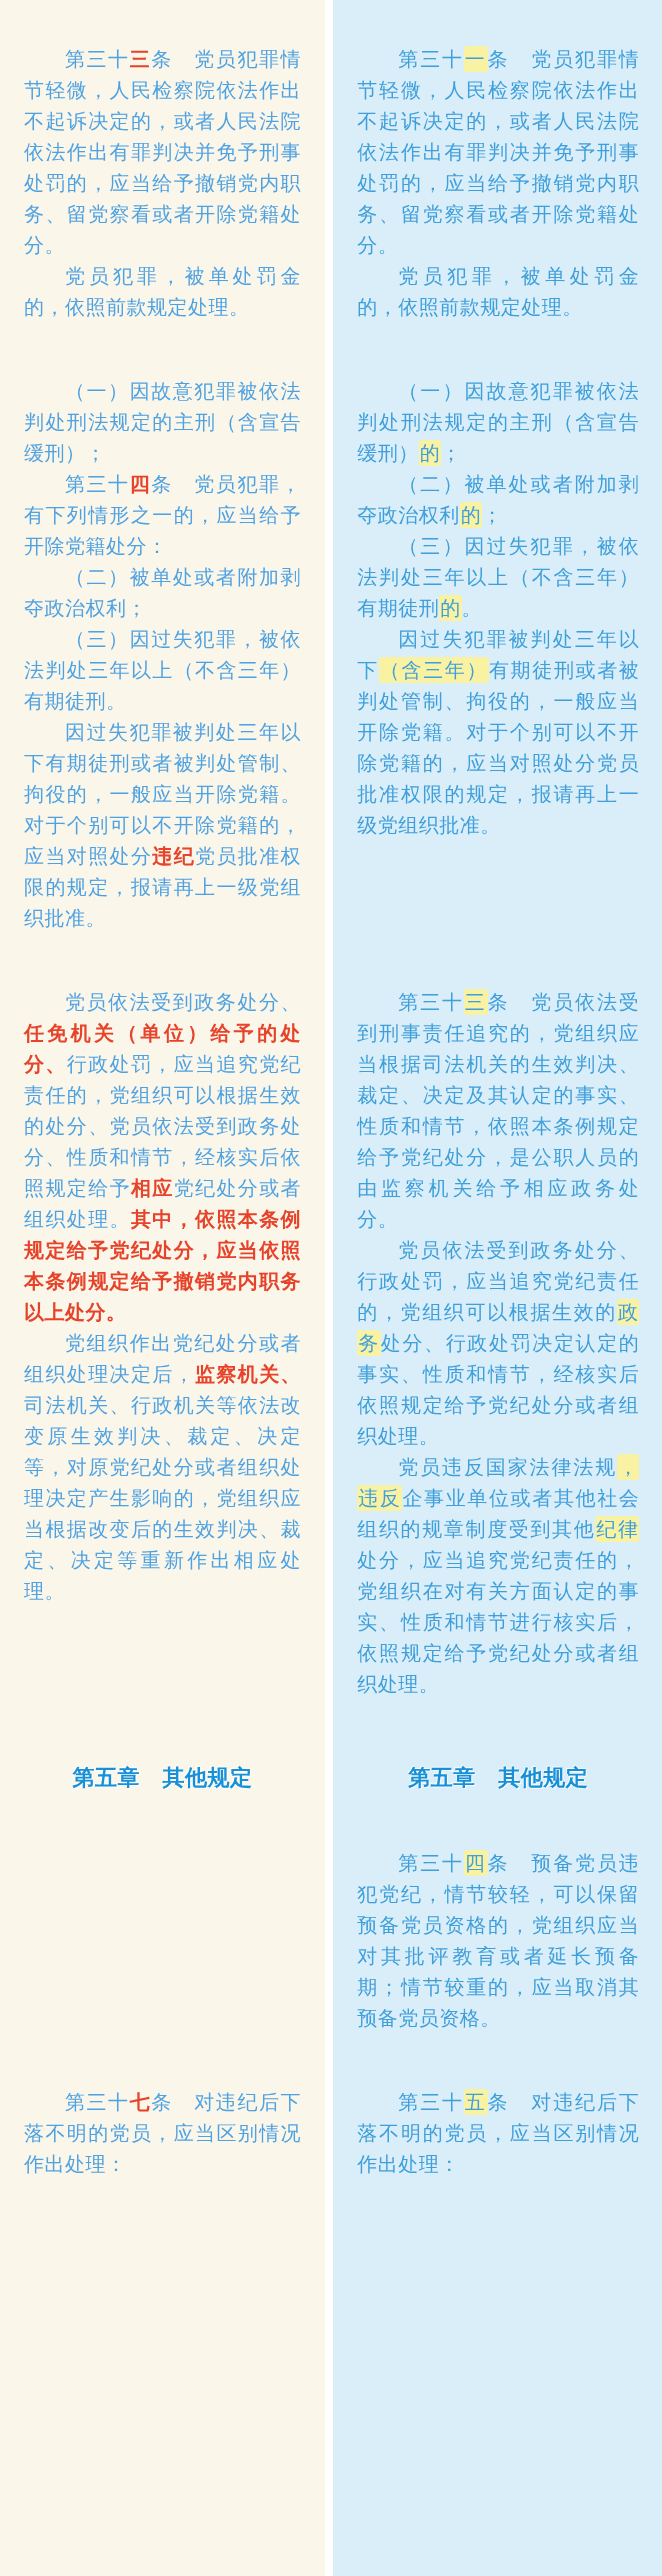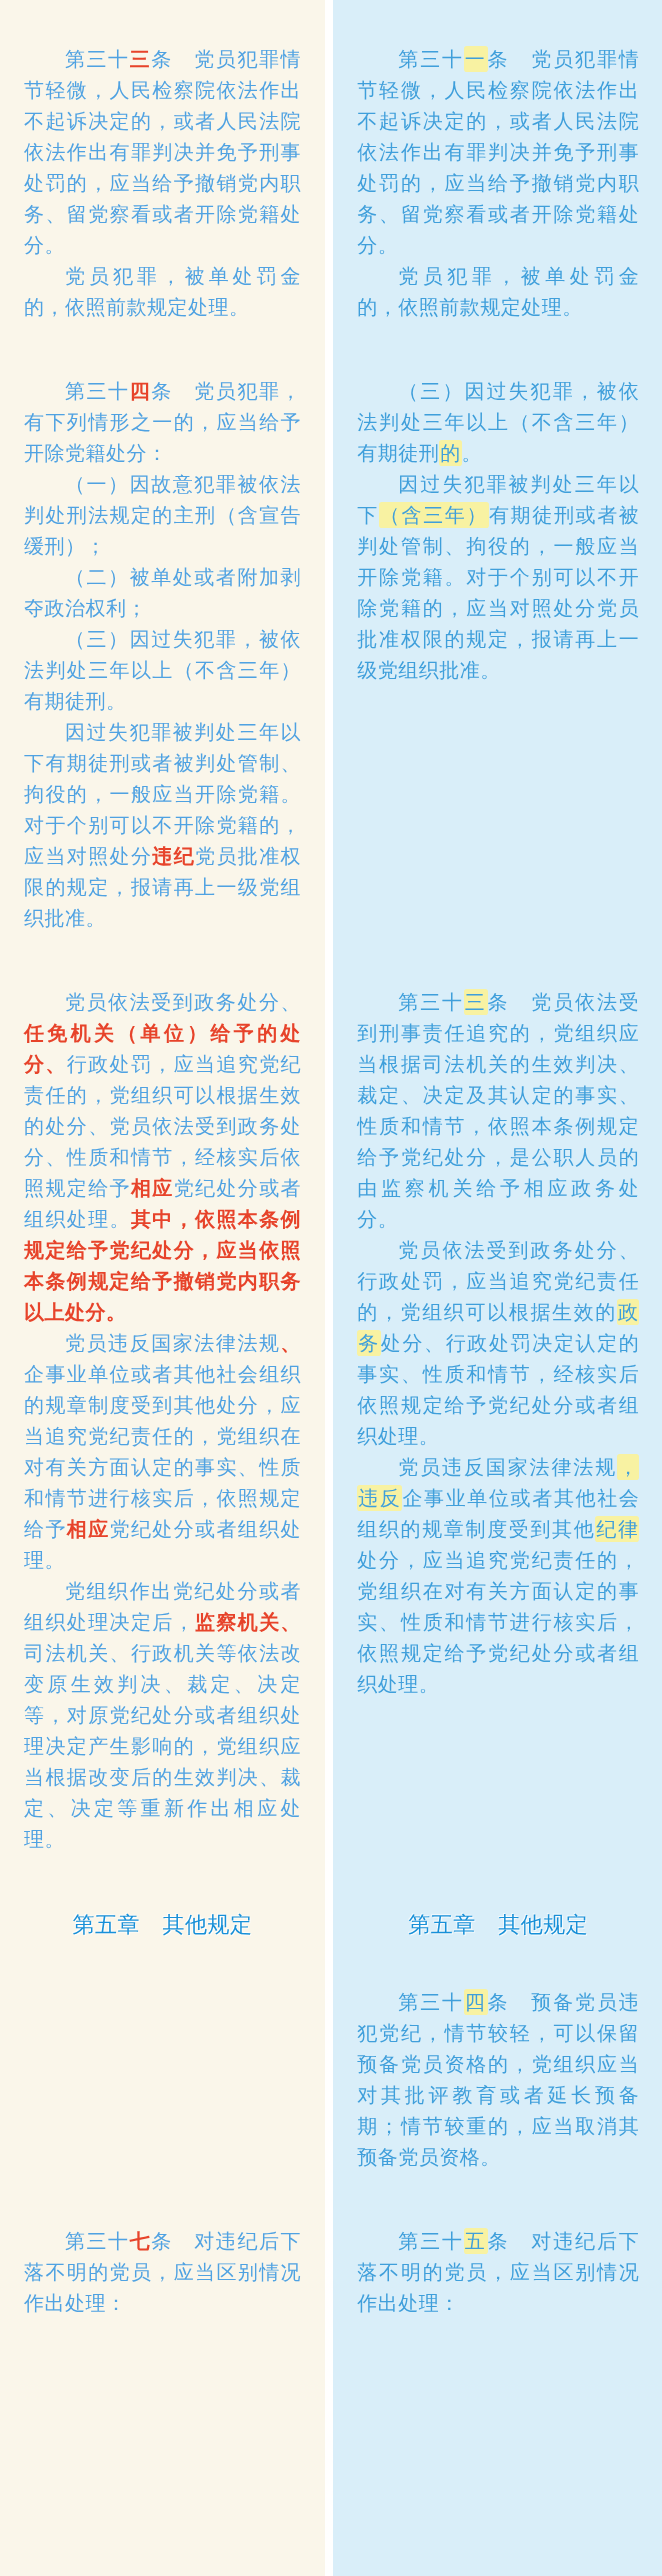--- a/index.html
+++ b/index.html
@@ -35,24 +35,24 @@
   }
   .seg-red{color:var(--red-accent,#e7432a);font-weight:bold;}
   .seg-hl{
     background:var(--highlight,#f8f2a2);
     border-radius:2.8px;
     padding:0.9px 0.9px;
     box-decoration-break:clone;
     -webkit-box-decoration-break:clone;
   }
   .chapter-title{
-    margin:0;
+    margin:8px;
     font-size:22px;
     line-height:33px;
-    font-weight:normal;
+    font-weight:bold;
     text-align:center;
     text-indent:0;
     color:var(--chapter-heading,#1890d8);
     text-shadow:0.9px 0.9px 0.9px rgba(255,255,255,0.9),-0.9px -0.9px 0.9px rgba(255,255,255,0.9);
   }
 </style>
 </head>
 <body>
 
 <div class="page" style="--left-bg: #faf6ea; --right-bg: #d9eef9; --gutter: #ffffff; --left-text: #4fa2e2; --right-text: #3f9fdb; --red-accent: #e7432a; --highlight: #f8f2a2; --chapter-heading: #1890d8;">
@@ -62,34 +62,35 @@
       <div class="cell col-left">
         <p class="para"><span>第三十</span><span class="seg-red">三</span><span>条　党员犯罪情节轻微，人民检察院依法作出不起诉决定的，或者人民法院依法作出有罪判决并免予刑事处罚的，应当给予撤销党内职务、留党察看或者开除党籍处分。</span></p>
         <p class="para"><span>党员犯罪，被单处罚金的，依照前款规定处理。</span></p>
       </div>
       <div style="grid-column: 2;"></div>
       <div class="cell col-right">
         <p class="para"><span>第三十</span><span class="seg-hl">一</span><span>条　党员犯罪情节轻微，人民检察院依法作出不起诉决定的，或者人民法院依法作出有罪判决并免予刑事处罚的，应当给予撤销党内职务、留党察看或者开除党籍处分。</span></p>
         <p class="para"><span>党员犯罪，被单处罚金的，依照前款规定处理。</span></p>
       </div>
       <div class="cell col-left">
+        <p class="para"><span>（一）因故意犯罪被依法判处刑法规定的主刑（含宣告缓刑）；</span></p>
         <p class="para"><span>第三十</span><span class="seg-red">四</span><span>条　党员犯罪，有下列情形之一的，应当给予开除党籍处分：</span></p>
-        <p class="para"><span>（一）因故意犯罪被依法判处刑法规定的主刑（含宣告缓刑）；</span></p>
         <p class="para"><span>（二）被单处或者附加剥夺政治权利；</span></p>
         <p class="para"><span>（三）因过失犯罪，被依法判处三年以上（不含三年）有期徒刑。</span></p>
         <p class="para"><span>因过失犯罪被判处三年以下有期徒刑或者被判处管制、拘役的，一般应当开除党籍。对于个别可以不开除党籍的，应当对照处分</span><span class="seg-red">违纪</span><span>党员批准权限的规定，报请再上一级党组织批准。</span></p>
       </div>
       <div style="grid-column: 2;"></div>
       <div class="cell col-right">
+        <p class="para"><span>（一）因故意犯罪被依法判处刑法规定的主刑（含宣告缓刑）</span><span class="seg-hl">的</span><span>；</span></p>
+        <p class="para"><span>（二）被单处或者附加剥夺政治权利</span><span class="seg-hl">的</span><span>；</span></p>
         <p class="para"><span>（三）因过失犯罪，被依法判处三年以上（不含三年）有期徒刑</span><span class="seg-hl">的</span><span>。</span></p>
         <p class="para"><span>因过失犯罪被判处三年以下</span><span class="seg-hl">（含三年）</span><span>有期徒刑或者被判处管制、拘役的，一般应当开除党籍。对于个别可以不开除党籍的，应当对照处分党员批准权限的规定，报请再上一级党组织批准。</span></p>
       </div>
       <div class="cell col-left">
         <p class="para"><span>党员依法受到政务处分、</span><span class="seg-red">任免机关（单位）给予的处分、</span><span>行政处罚，应当追究党纪责任的，党组织可以根据生效的处分、党员依法受到政务处分、性质和情节，经核实后依照规定给予</span><span class="seg-red">相应</span><span>党纪处分或者组织处理。</span><span class="seg-red">其中，依照本条例规定给予党纪处分，应当依照本条例规定给予撤销党内职务以上处分。</span></p>
-        <p class="para"><span>党员违反国家法律法规</span><span class="seg-red">、</span><span>企事业单位或者其他社会组织的规章制度受到其他处分，应当追究党纪责任的，党组织在对有关方面认定的事实、性质和情节进行核实后，依照规定给予</span><span class="seg-red">相应</span><span>党纪处分或者组织处理。</span></p>
         <p class="para"><span>党组织作出党纪处分或者组织处理决定后，</span><span class="seg-red">监察机关、</span><span>司法机关、行政机关等依法改变原生效判决、裁定、决定等，对原党纪处分或者组织处理决定产生影响的，党组织应当根据改变后的生效判决、裁定、决定等重新作出相应处理。</span></p>
       </div>
       <div style="grid-column: 2;"></div>
       <div class="cell col-right">
         <p class="para"><span>第三十</span><span class="seg-hl">三</span><span>条　党员依法受到刑事责任追究的，党组织应当根据司法机关的生效判决、裁定、决定及其认定的事实、性质和情节，依照本条例规定给予党纪处分，是公职人员的由监察机关给予相应政务处分。</span></p>
         <p class="para"><span>党员依法受到政务处分、行政处罚，应当追究党纪责任的，党组织可以根据生效的</span><span class="seg-hl">政务</span><span>处分、行政处罚决定认定的事实、性质和情节，经核实后依照规定给予党纪处分或者组织处理。</span></p>
         <p class="para"><span>党员违反国家法律法规</span><span class="seg-hl">，违反</span><span>企事业单位或者其他社会组织的规章制度受到其他</span><span class="seg-hl">纪律</span><span>处分，应当追究党纪责任的，党组织在对有关方面认定的事实、性质和情节进行核实后，依照规定给予党纪处分或者组织处理。</span></p>
       </div>
       <div class="cell col-left chapter-cell">
         <p class="para chapter-title">第五章　其他规定</p>

